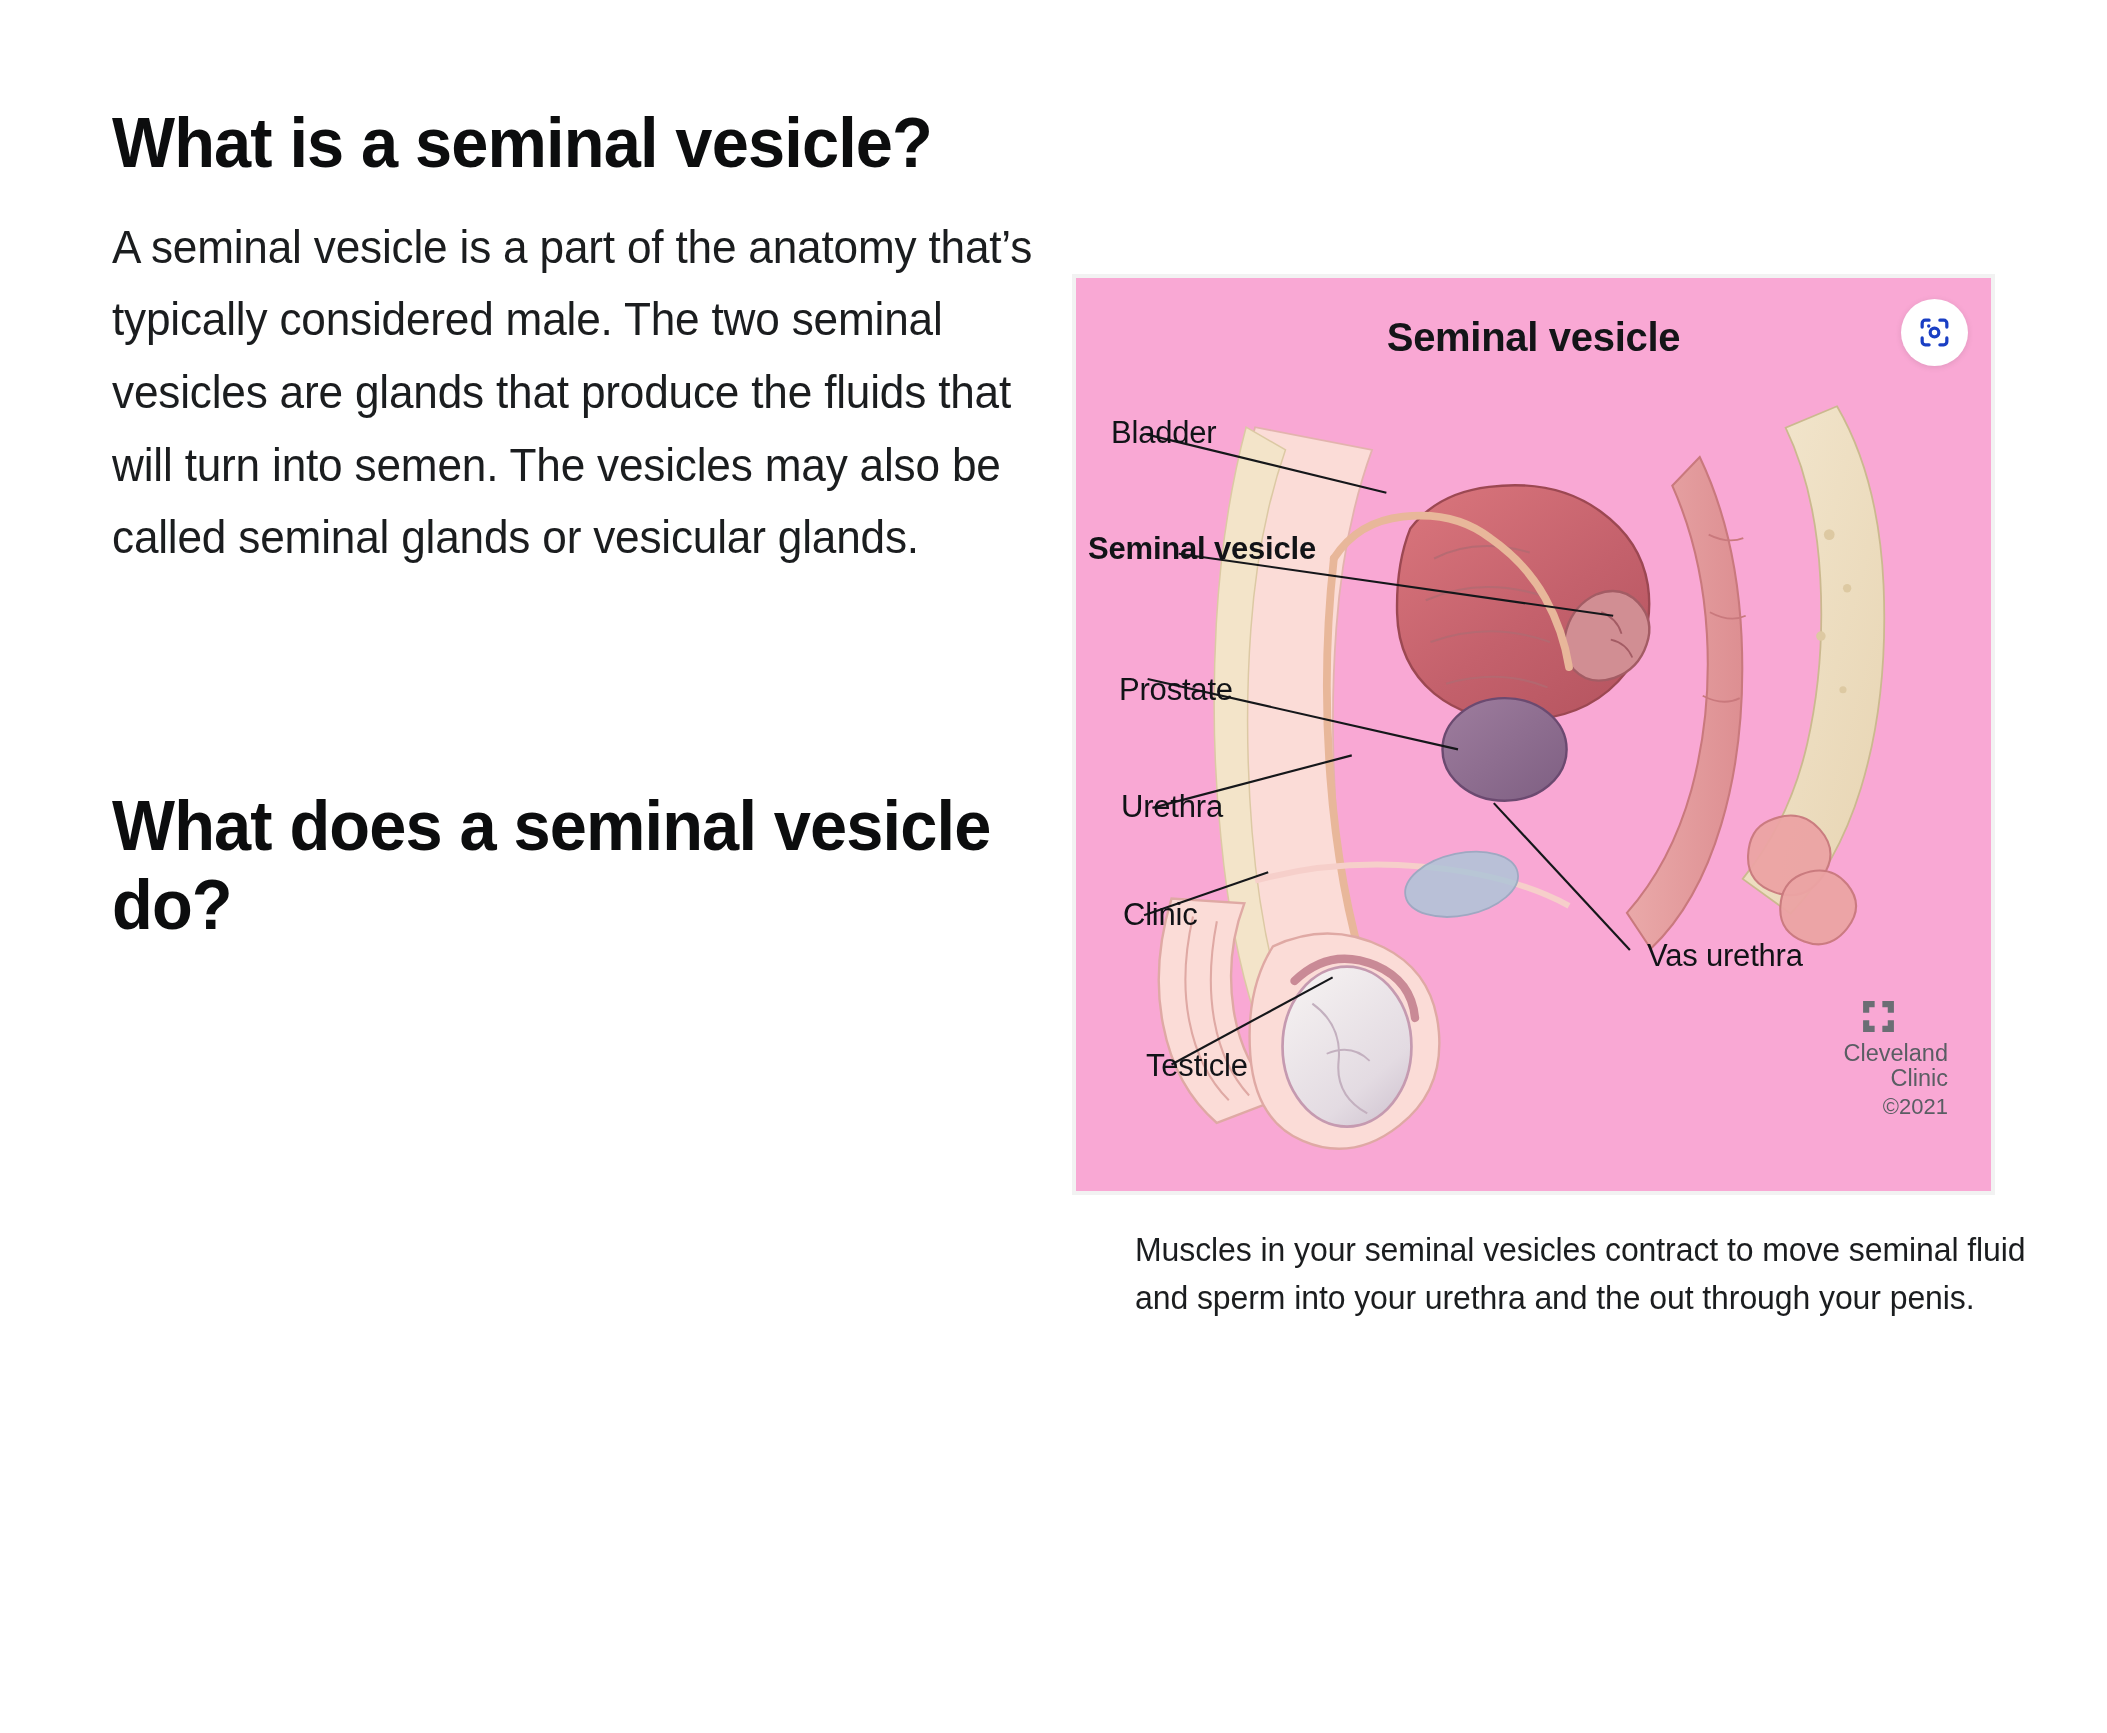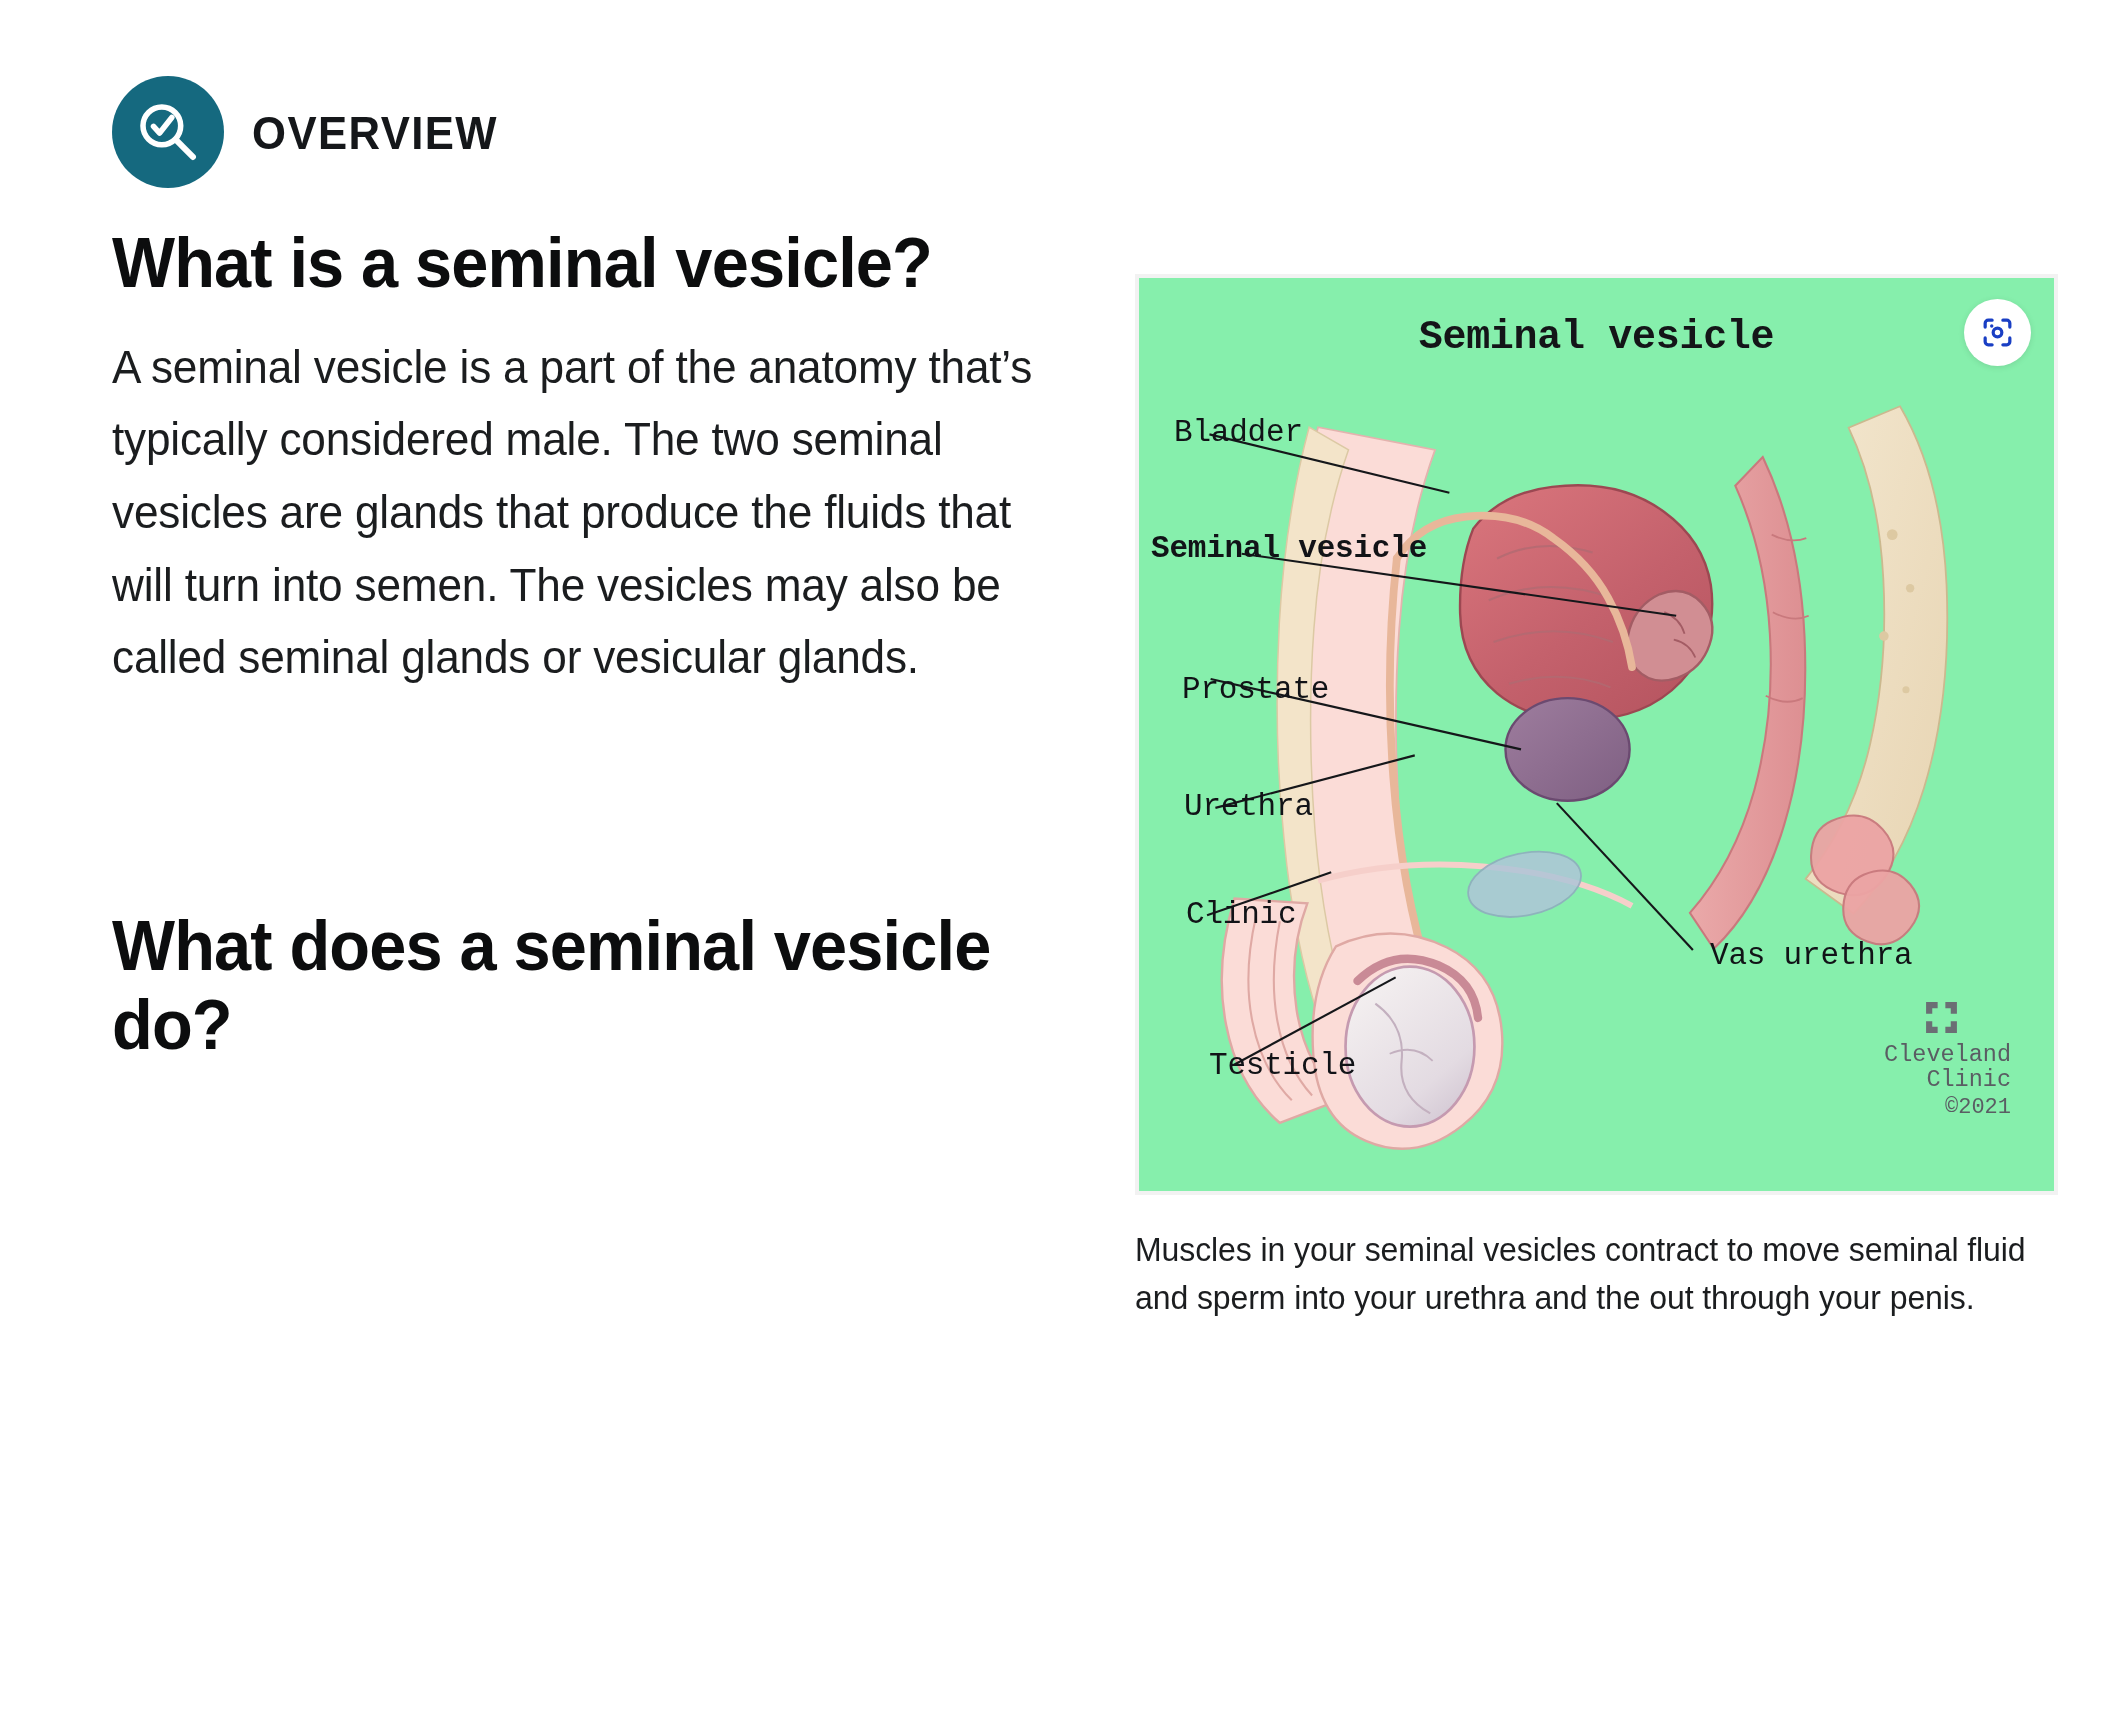--- a/index.html
+++ b/index.html
@@ -90,27 +90,26 @@
     float: right;
     width: 988px;
     height: 90px;
   }
 
   .spacer-lg { height: 181px; }
 
   
   .figure {
     position: absolute;
-    left: 1135px;
+    left: 1072px;
     top: 274px;
     width: 923px;
     height: 921px;
-    background: #86efac;
+    background: #f9a8d4;
     border: 4.2px solid #f2f2f2;
-    font-family: Liberation Mono, monospace;
   }
 
   .figure-title {
     position: absolute;
     top: 37px;
     left: 0;
     width: 100%;
     text-align: center;
     font-size: 40px;
     font-weight: 700;
@@ -177,30 +176,20 @@
   }
   .dlabel.bold { font-weight: 700; }
 </style>
 </head>
 <body>
 
 <div class="page">
 
   <div class="content">
 
-    <div class="section-kicker">
-      <div class="kicker-badge teal">
-        <svg viewBox="0 0 64 64" fill="none">
-          <circle cx="26" cy="26" r="17" stroke="#ffffff" stroke-width="5"></circle>
-          <path d="M18.5 26.5 L24 32.5 L35 18.5" stroke="#ffffff" stroke-width="5" stroke-linecap="round" stroke-linejoin="round"></path>
-          <path d="M38.5 38.5 L54 54" stroke="#ffffff" stroke-width="5.5" stroke-linecap="round"></path>
-        </svg>
-      </div>
-      <div class="kicker-label">OVERVIEW</div>
-    </div>
 
     <h2 class="section-title">What is a seminal vesicle?</h2>
 
     <p class="body-text col-narrow">A seminal vesicle is a part of the anatomy that’s typically considered male. The two seminal vesicles are glands that produce the fluids that will turn into semen. The vesicles may also be called seminal glands or vesicular glands.</p>
 
     <div class="spacer-lg"></div>
 
 
     <h2 class="section-title" style="width:1024px;">What does a seminal vesicle do?</h2>
 

